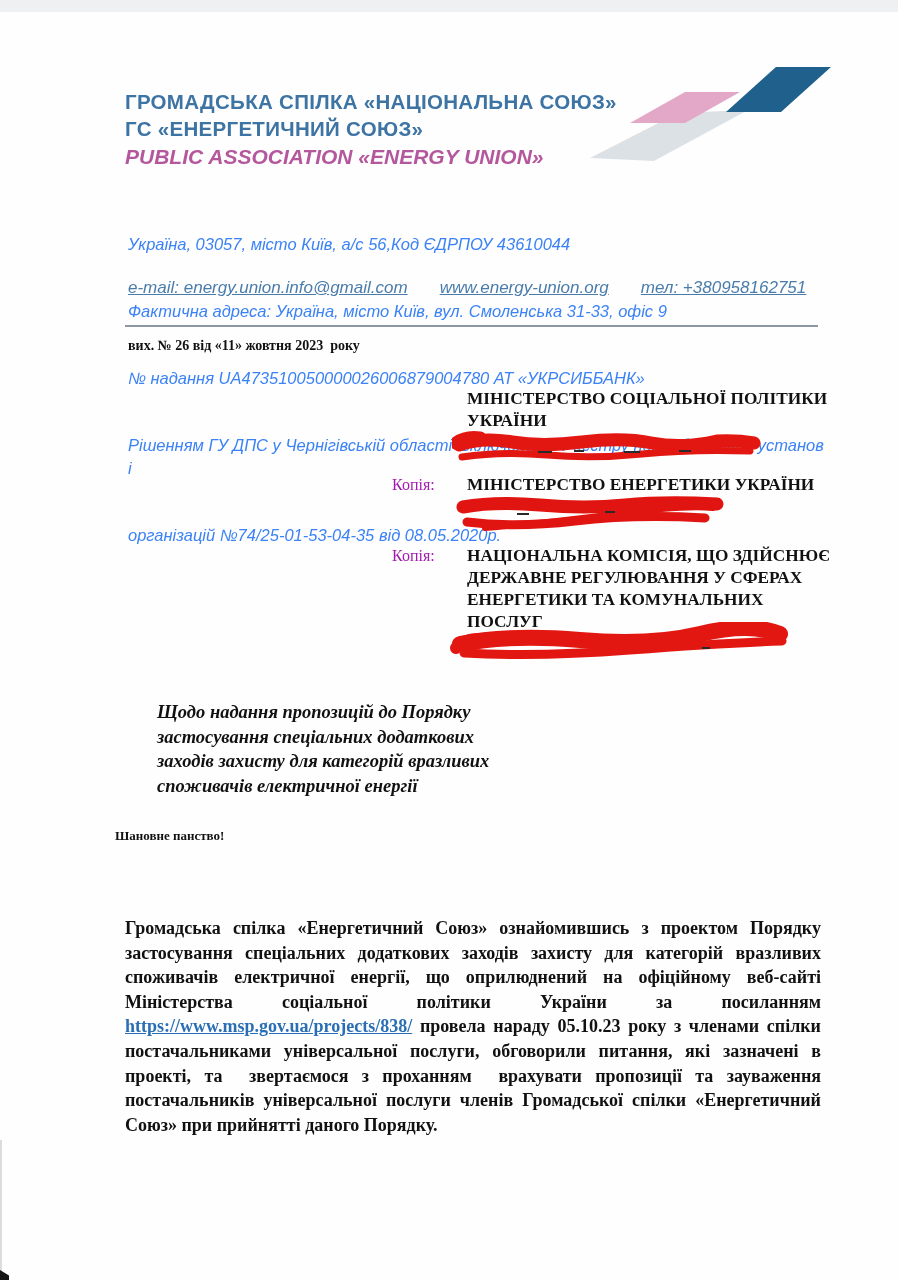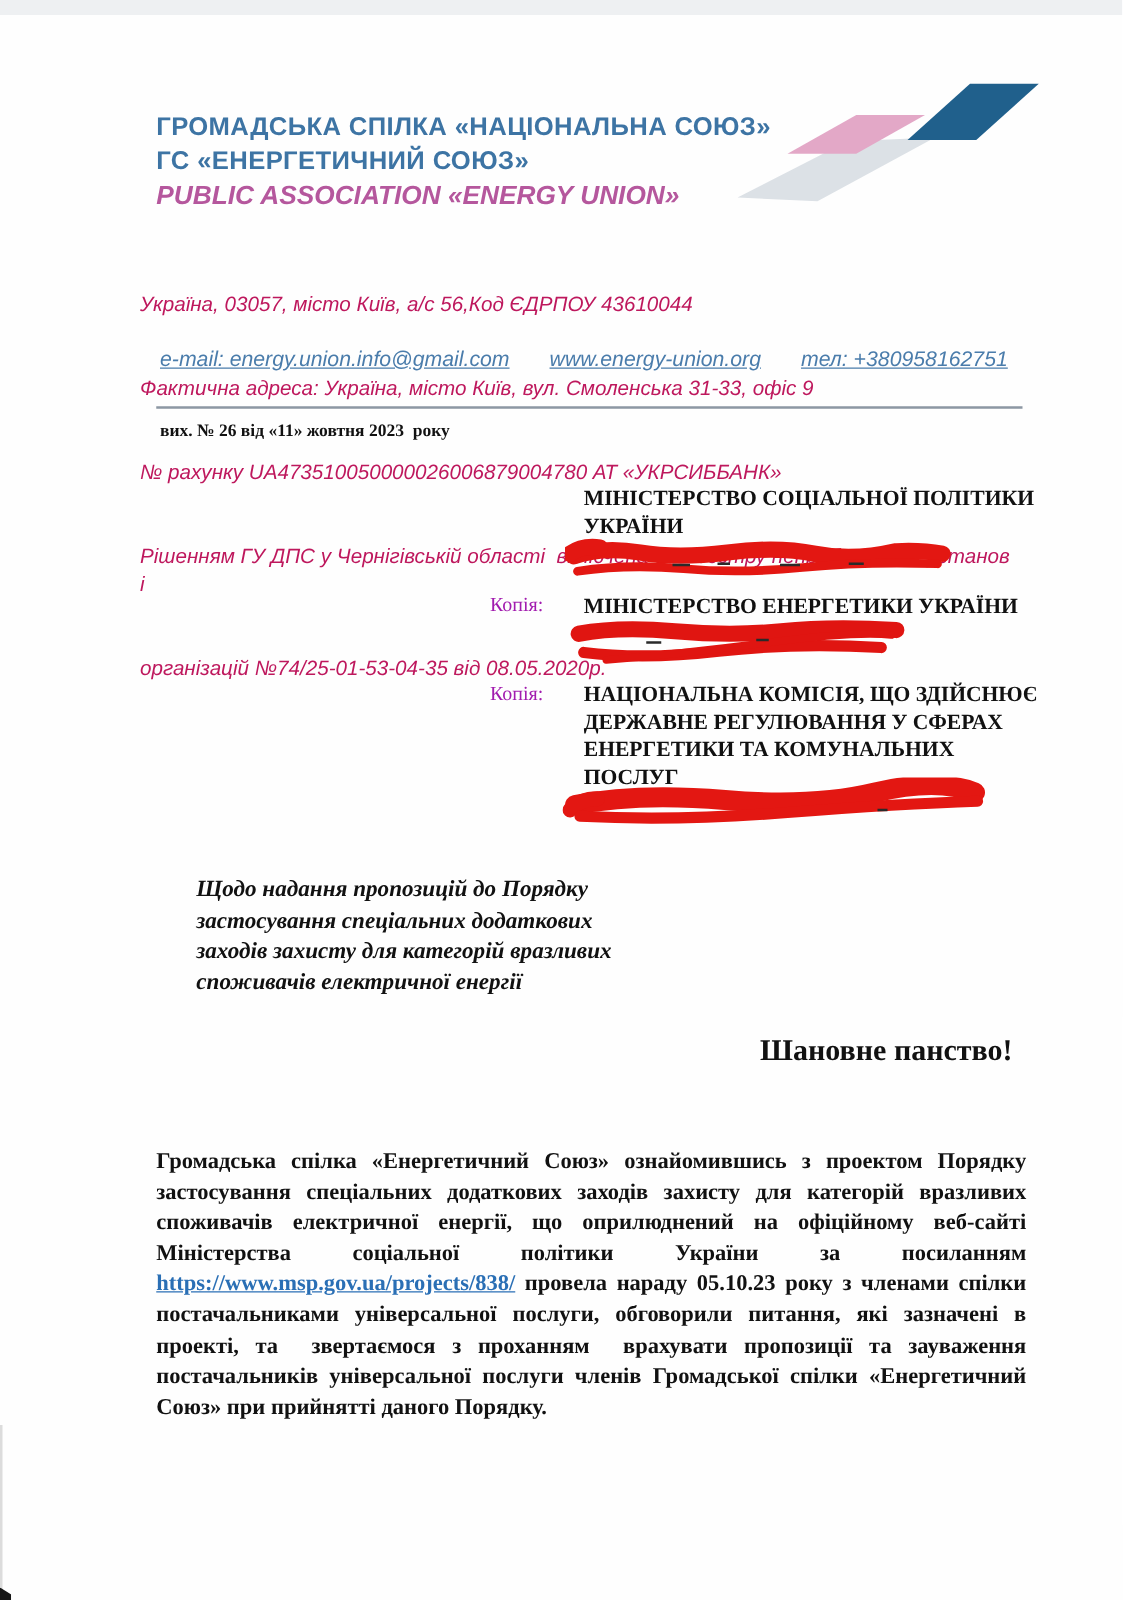--- a/index.html
+++ b/index.html
@@ -21,23 +21,23 @@
     font-size:20.5px;color:#3d74a4;letter-spacing:.3px;white-space:nowrap;
   }
   .org-en{
     position:absolute;left:125px;top:145px;
     font-family:"Liberation Sans",sans-serif;font-weight:bold;font-style:italic;
     font-size:21px;color:#b5579d;white-space:nowrap;
   }
   .logo{position:absolute;left:590px;top:55px;}
   
   .addr{
-    position:absolute;left:112px;top:188px;width:700px;
+    position:absolute;left:128px;top:188px;width:700px;
     font-family:"Liberation Sans",sans-serif;font-style:italic;
-    font-size:16.5px;line-height:22.4px;color:#be185d;white-space:pre-wrap;
+    font-size:16.5px;line-height:22.4px;color:#3b82f6;white-space:pre-wrap;
   }
   
   .contact{
     position:absolute;left:128px;top:278px;width:690px;
     font-family:"Liberation Sans",sans-serif;font-style:italic;
     font-size:17px;color:#4a7cab;display:flex;gap:32px;white-space:nowrap;
   }
   .contact span{text-decoration:underline;}
   .rule{position:absolute;left:125px;top:325px;width:693px;height:2px;background:#8c97a3;}
   .ref-line{
@@ -51,22 +51,22 @@
     font-size:17.3px;line-height:22px;white-space:pre-line;color:#111;
   }
   .scribble{position:absolute;}
   
   .subject{
     position:absolute;left:125px;top:700px;width:345px;
     font-weight:bold;font-style:italic;font-size:18.5px;line-height:24.5px;
     white-space:pre-line;color:#111;margin-left:32px;
   }
   .salutation{
-    position:absolute;left:115px;top:828px;width:695px;text-align:right;
-    font-weight:bold;font-size:24px;color:#111;
+    position:absolute;left:115px;top:828px;width:695px;text-align:left;
+    font-weight:bold;font-size:13px;color:#111;
   }
   .body-par{
     position:absolute;left:125px;top:916px;width:696px;
     font-weight:bold;font-size:18px;line-height:24.6px;
     text-align:justify;white-space:pre-wrap;color:#111;
   }
   .body-par a{color:#2a6fb5;text-decoration:underline;font-weight:bold;cursor:pointer;}
   
   .corner-mark{
     position:absolute;left:0;bottom:0;width:9px;height:10px;background:#161616;
@@ -86,21 +86,21 @@
 
   <svg class="logo" width="300" height="130" viewBox="0 0 300 130">
     <polygon points="0,103 88,58 158,55 64,106" fill="#dce1e6"></polygon>
     <polygon points="40,68 95,37 150,37 95,68" fill="#e3a8c7"></polygon>
     <polygon points="136,57 186,12 241,12 191,57" fill="#20608c"></polygon>
   </svg>
 
   <div class="addr">
     <div>Україна, 03057, місто Київ, а/с 56,Код ЄДРПОУ 43610044</div>
     <div>Фактична адреса: Україна, місто Київ, вул. Смоленська 31-33, офіс 9</div>
-    <div>№ рахунку UA473510050000026006879004780 АТ «УКРСИББАНК»</div>
+    <div>№ надання UA473510050000026006879004780 АТ «УКРСИББАНК»</div>
     <div>Рішенням ГУ ДПС у Чернігівській області  включена до Реєстру неприбуткових установ і</div>
     <div>організацій №74/25-01-53-04-35 від 08.05.2020р.</div>
   </div>
 
   <div class="contact">
     <span>e-mail: energy.union.info@gmail.com</span>
     <span>www.energy-union.org</span>
     <span>тел: +380958162751</span>
   </div>
 

